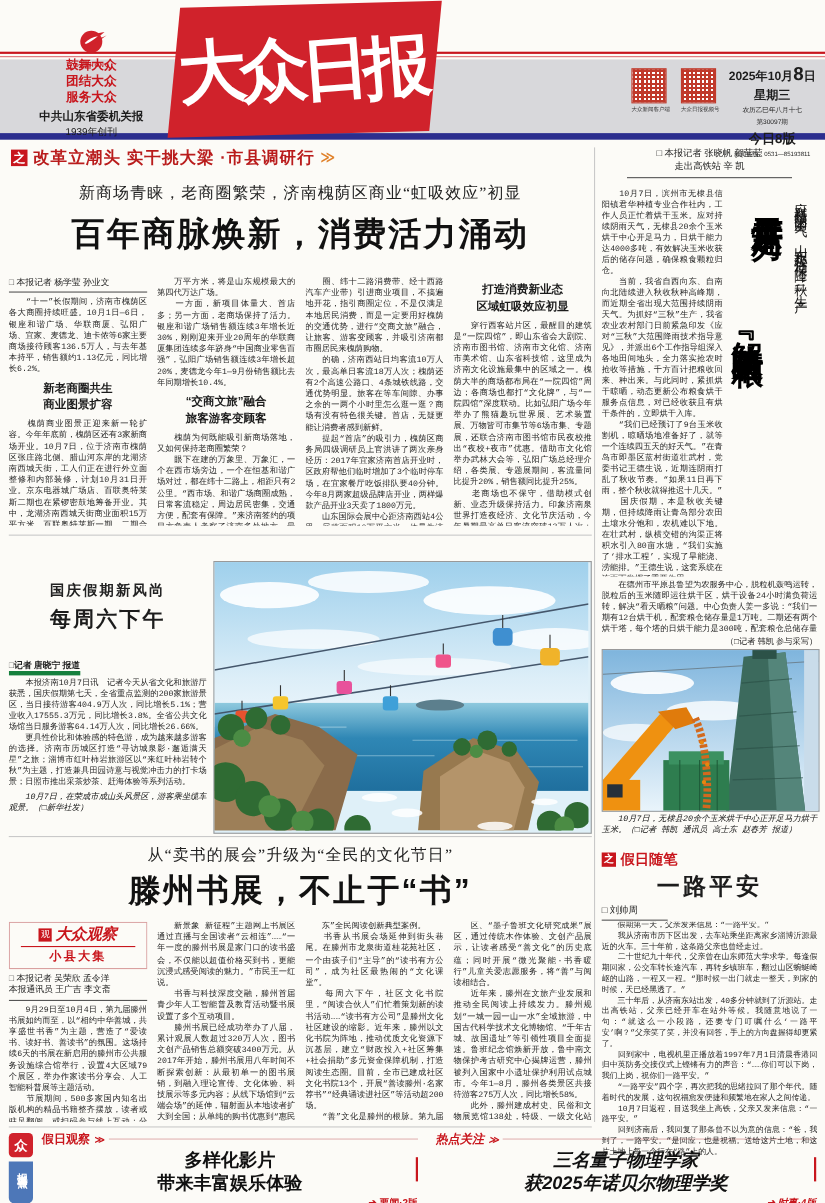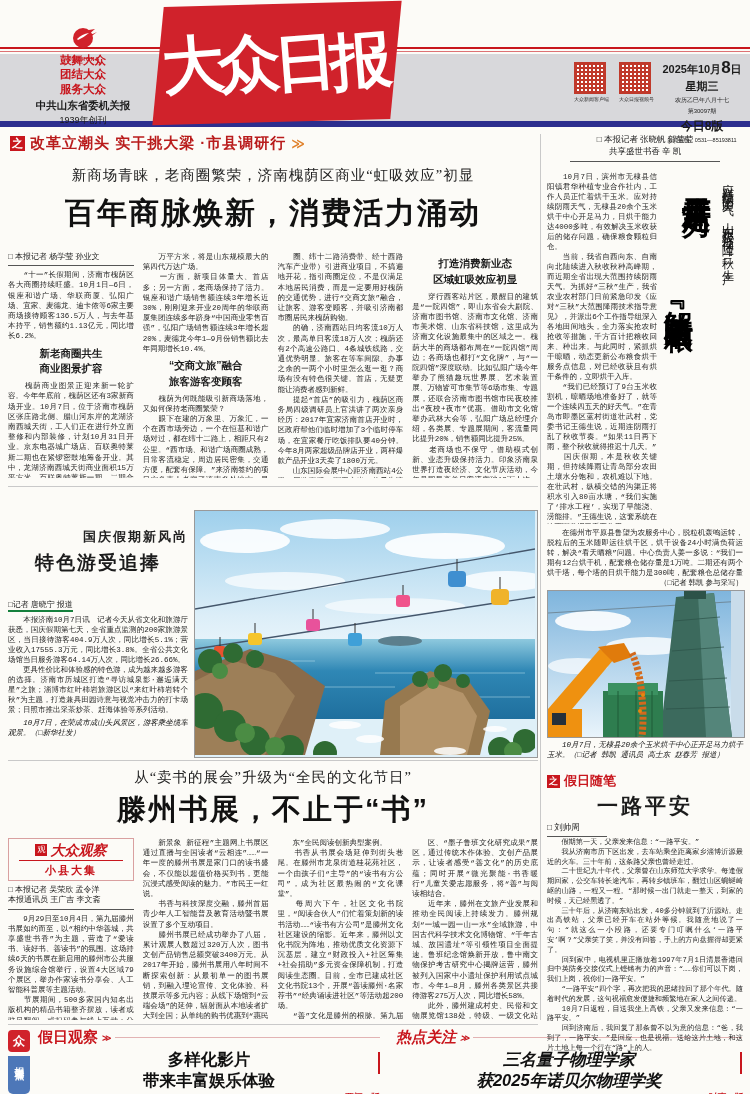--- a/index.html
+++ b/index.html
@@ -50,24 +50,24 @@
   .lead .head{text-align:center;font-size:30px;font-weight:bold;letter-spacing:2px;margin-top:8px;color:#111;}
   .leadcols{left:8px;top:252px;width:530px;height:226px;display:flex;gap:9px;}
   .col{width:126px;font-size:7.5px;line-height:10.2px;overflow:hidden;}
   .byline{font-size:8px;border-bottom:1px solid #555;padding-bottom:3px;margin-bottom:4px;
           font-family:"Liberation Sans",sans-serif;}
   .subhead{font-size:10.5px;font-weight:bold;text-align:center;line-height:1.5;margin:4px 0;
            font-family:"Liberation Sans",sans-serif;}
   .rule-a{left:8px;top:486px;width:530px;height:1px;}
   
   .hbox{left:8px;top:514px;width:180px;height:242px;overflow:hidden;padding-top:14px;box-sizing:border-box;}
-  .hbox .k{font-size:13px;text-align:right;letter-spacing:2px;color:#222;font-weight:bold;}
+  .hbox .k{font-size:13px;text-align:center;letter-spacing:2px;color:#222;font-weight:bold;}
   .hbox .h{font-size:19px;font-weight:bold;text-align:center;letter-spacing:2px;margin-top:4px;
            font-family:"Liberation Sans",sans-serif;}
-  .hbox .b{font-size:8px;border-bottom:2px solid #15803d;display:inline-block;margin:23px 0 3px;}
+  .hbox .b{font-size:8px;border-bottom:4px solid #15803d;display:inline-block;margin:23px 0 3px;font-weight:bold;}
   .hbox .txt{font-size:7.5px;line-height:10px;}
   .hbox .cap{font-size:7.5px;line-height:10px;margin-top:3px;color:#111;font-style:italic;}
   .photo1{left:194px;top:510px;width:342px;height:246px;border:1px solid #999;background:#dff0f8;}
   .rule-b{left:8px;top:760px;width:530px;height:1px;}
   
   .teng-kick{left:8px;top:768px;width:530px;text-align:center;font-size:14.5px;letter-spacing:1px;color:#222;}
   .teng-head{left:8px;top:790px;width:530px;text-align:center;font-size:29px;font-weight:bold;letter-spacing:2px;color:#111;}
   .tengcols{left:8px;top:838px;width:530px;height:182px;display:flex;gap:9px;}
   .gbox{border:1px solid #d9a0a0;padding:5px 4px;text-align:center;margin-bottom:4px;}
   .gbox .lg{display:flex;align-items:center;justify-content:center;gap:3px;}
@@ -77,21 +77,21 @@
   .gbox .sb{color:#c8161d;font-weight:bold;font-size:11px;letter-spacing:2px;}
   .rule-c{left:8px;top:1024px;width:530px;height:1px;}
   
   .appic{left:8px;top:1030px;width:22px;height:22px;background:#d0222b;border-radius:4px;color:#fff;
          font-size:12px;font-weight:bold;display:flex;align-items:center;justify-content:center;}
   .sidetab{left:8px;top:1056px;width:22px;height:38px;background:#4d77b8;border-radius:0 0 5px 5px;
            color:#fff;display:flex;align-items:flex-start;justify-content:center;padding-top:3px;box-sizing:border-box;}
   .sidetab span{writing-mode:vertical-rl;font-size:9.5px;font-weight:bold;letter-spacing:1px;font-family:"Liberation Sans",sans-serif;}
   .promo{position:absolute;top:1028px;height:62px;}
   .promo .hd{display:flex;align-items:center;gap:4px;}
-  .promo .tag{color:#c8161d;font-weight:bold;font-size:15px;white-space:nowrap;font-family:"Liberation Sans",sans-serif;}
+  .promo .tag{color:#c8161d;font-weight:bold;font-size:11px;white-space:nowrap;font-family:"Liberation Sans",sans-serif;}
   .promo .chev{color:#c8161d;font-size:9px;font-weight:bold;}
   .promo .ln{flex:1;height:1px;background:#e2b3b3;}
   .promo .tt{text-align:center;font-size:16.5px;font-weight:bold;line-height:1.25;margin-top:2px;color:#111;
              font-family:"Liberation Sans",sans-serif;}
   .promo .rf{text-align:right;color:#c8161d;font-weight:bold;font-size:9px;margin-top:1px;font-family:"Liberation Sans",sans-serif;}
   .promo .tick{position:absolute;right:0;top:24px;width:2px;height:22px;background:#c8161d;}
   
   .vdiv{left:540px;top:134px;width:1px;height:886px;background:#c9c9c9;}
   .rcol{left:547px;top:134px;width:196px;}
   .rby{width:150px;margin:0 auto;text-align:center;font-size:8.5px;border-bottom:1px solid #555;padding-bottom:3px;}
@@ -207,21 +207,21 @@
       <div class="subhead"><span>打造消费新业态</span><br><span>区域虹吸效应初显</span></div>
       <div class="body-txt">　　穿行西客站片区，最醒目的建筑是“一院四馆”，即山东省会大剧院、济南市图书馆、济南市文化馆、济南市美术馆、山东省科技馆，这里成为济南文化设施最集中的区域之一。槐荫大半的商场都布局在“一院四馆”周边；各商场也都打“文化牌”，与“一院四馆”深度联动。比如弘阳广场今年举办了熊猫趣玩世界展、艺术装置展、万物皆可市集节等6场市集、专题展，还联合济南市图书馆市民夜校推出“夜校+夜市”优惠。借助市文化馆举办武林大会等，弘阳广场总经理介绍，各类展、专题展期间，客流量同比提升20%，销售额同比提升25%。
 　　老商场也不保守，借助模式创新、业态升级保持活力。印象济南泉世界打造夜经济、文化节庆活动，今年暑期最高单日客流突破13万人次；宜家开起了鲁菜风味餐厅，有效对冲寒暑市场的不景气；麦德龙强化自有品牌商品和自营品牌商品优势，今年1—9月销售额同比上升了10.4%。</div>
 
     </div>
   </div>
   <div class="abs rule-a hairline"></div>
 
   <div class="abs hbox">
     <div class="k">国庆假期新风尚</div>
-    <div class="h">特色游受追捧</div>
+    <div class="h">每周六下午</div>
     <div class="b">□记者 唐晓宁 报道</div>
     <div class="txt body-txt">　　本报济南10月7日讯　记者今天从省文化和旅游厅获悉，国庆假期第七天，全省重点监测的200家旅游景区，当日接待游客404.9万人次，同比增长5.1%；营业收入17555.3万元，同比增长3.8%。全省公共文化场馆当日服务游客64.14万人次，同比增长26.66%。
 　　更具性价比和体验感的特色游，成为越来越多游客的选择。济南市历城区打造“寻访城泉影·邂逅满天星”之旅；淄博市红叶柿岩旅游区以“来红叶柿岩转个秋”为主题，打造兼具田园诗意与视觉冲击力的打卡场景；日照市推出采茶炒茶、赶海体验等系列活动。</div>
     <div class="cap body-txt">　　10月7日，在荣成市成山头风景区，游客乘坐缆车观景。（□新华社发）</div>
   </div>
 
   <div class="abs photo1">
     <svg width="340" height="244" viewBox="0 0 340 244">
       <defs>
         <linearGradient id="sky1" x1="0" y1="0" x2="0" y2="1">
@@ -380,21 +380,21 @@
       <span class="ln"></span>
     </div>
     <div class="tt"><span>三名量子物理学家</span><br><span>获2025年诺贝尔物理学奖</span></div>
     <div class="rf">➔ 时事·4版</div>
     <div class="tick"></div>
   </div>
 
   <div class="abs vdiv"></div>
 
   <div class="abs rcol">
-    <div class="rby"><span>□ 本报记者 张晓帆 贺莹莹</span><br><span>共享盛世书香 辛 凯</span></div>
+    <div class="rby"><span>□ 本报记者 张晓帆 贺莹莹</span><br><span>走出高铁站 辛 凯</span></div>
   </div>
 
   <div class="abs drying-row">
     <div class="dnarrow body-txt clip">　　10月7日，滨州市无棣县信阳镇君华种植专业合作社内，工作人员正忙着烘干玉米。应对持续阴雨天气，无棣县20余个玉米烘干中心开足马力，日烘干能力达4000多吨，有效解决玉米收获后的储存问题，确保粮食颗粒归仓。
 　　当前，我省自西向东、自南向北陆续进入秋收秋种高峰期，而近期全省出现大范围持续阴雨天气。为抓好“三秋”生产，我省农业农村部门日前紧急印发《应对“三秋”大范围降雨技术指导意见》，并派出6个工作指导组深入各地田间地头，全力落实抢农时抢收等措施，千方百计把粮收回来、种出来。与此同时，紧抓烘干晾晒，动态更新公布粮食烘干服务点信息，对已经收获且有烘干条件的，立即烘干入库。
 　　“我们已经预订了9台玉米收割机，晾晒场地准备好了，就等一个连续四五天的好天气。”在青岛市即墨区蓝村街道壮武村，党委书记王德生说，近期连阴雨打乱了秋收节奏。“如果11日再下雨，整个秋收就得推迟十几天。”
 　　国庆假期，本是秋收关键期，但持续降雨让青岛部分农田土壤水分饱和，农机难以下地。在壮武村，纵横交错的沟渠正将积水引入80亩水塘，“我们实施了‘排水工程’，实现了旱能浇、涝能排。”王德生说，这套系统在连雨下发挥了重要作用。
 　　10月3日，青岛市发布《致广大农民朋友的一封信》和技术指导意见，公布全市54支农机应急作业服务队、207台履带式玉米收获机和181处粮食烘干服务点信息，为农民抢收抢种提供全方位支持。</div>
     <div class="dhl">
       <div class="l1">烘干厂开足马力</div>

